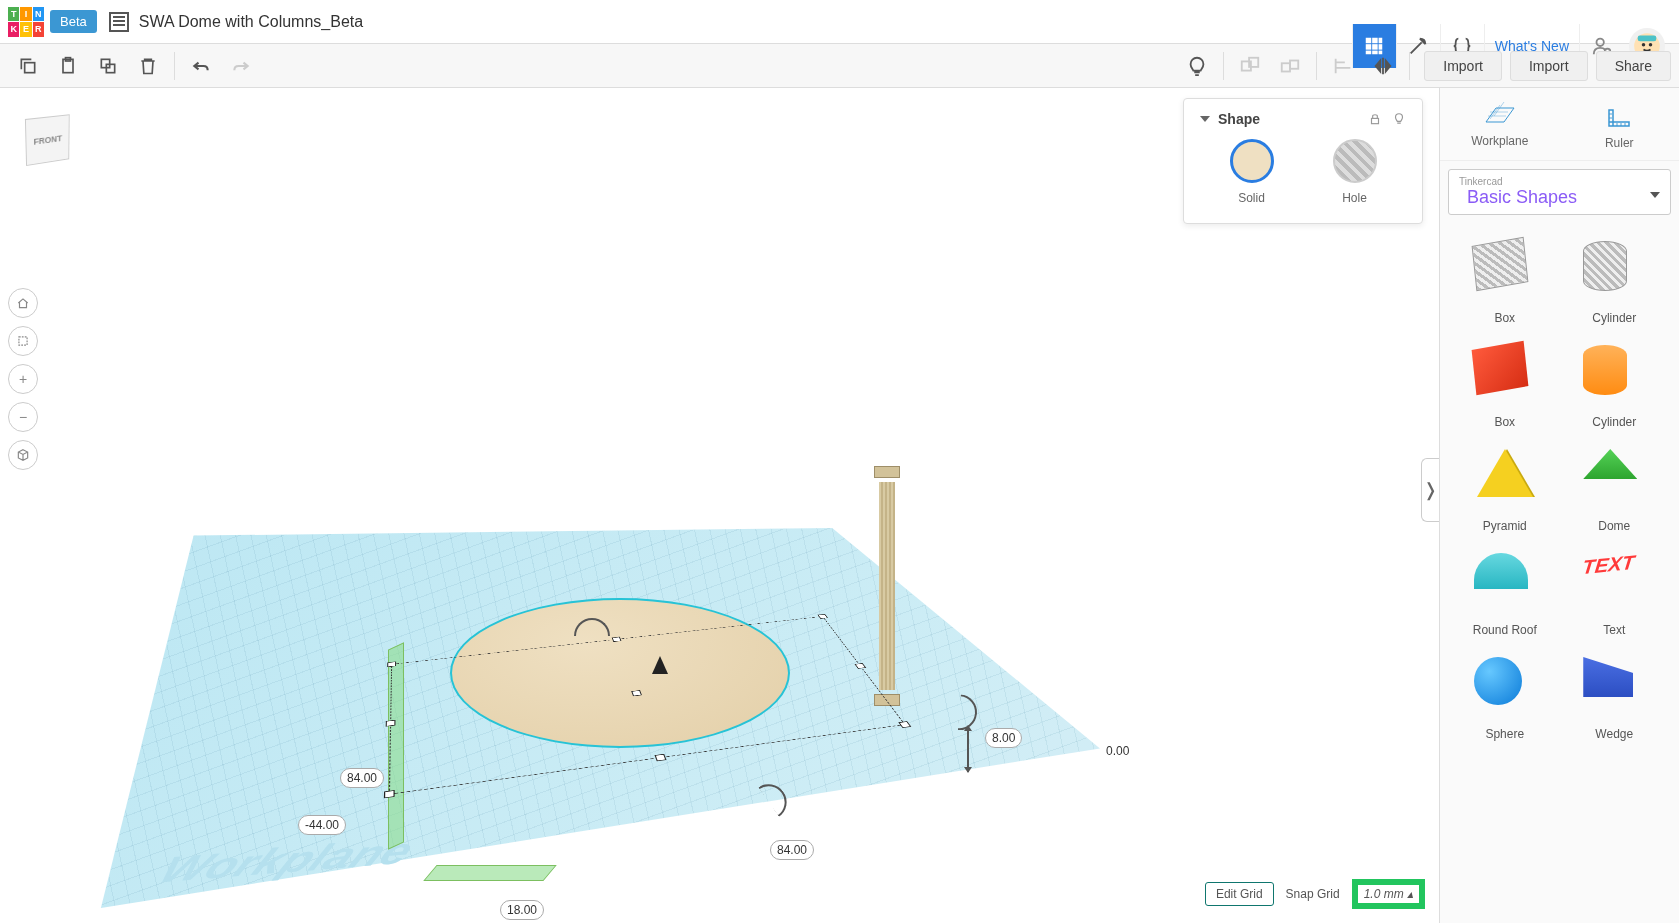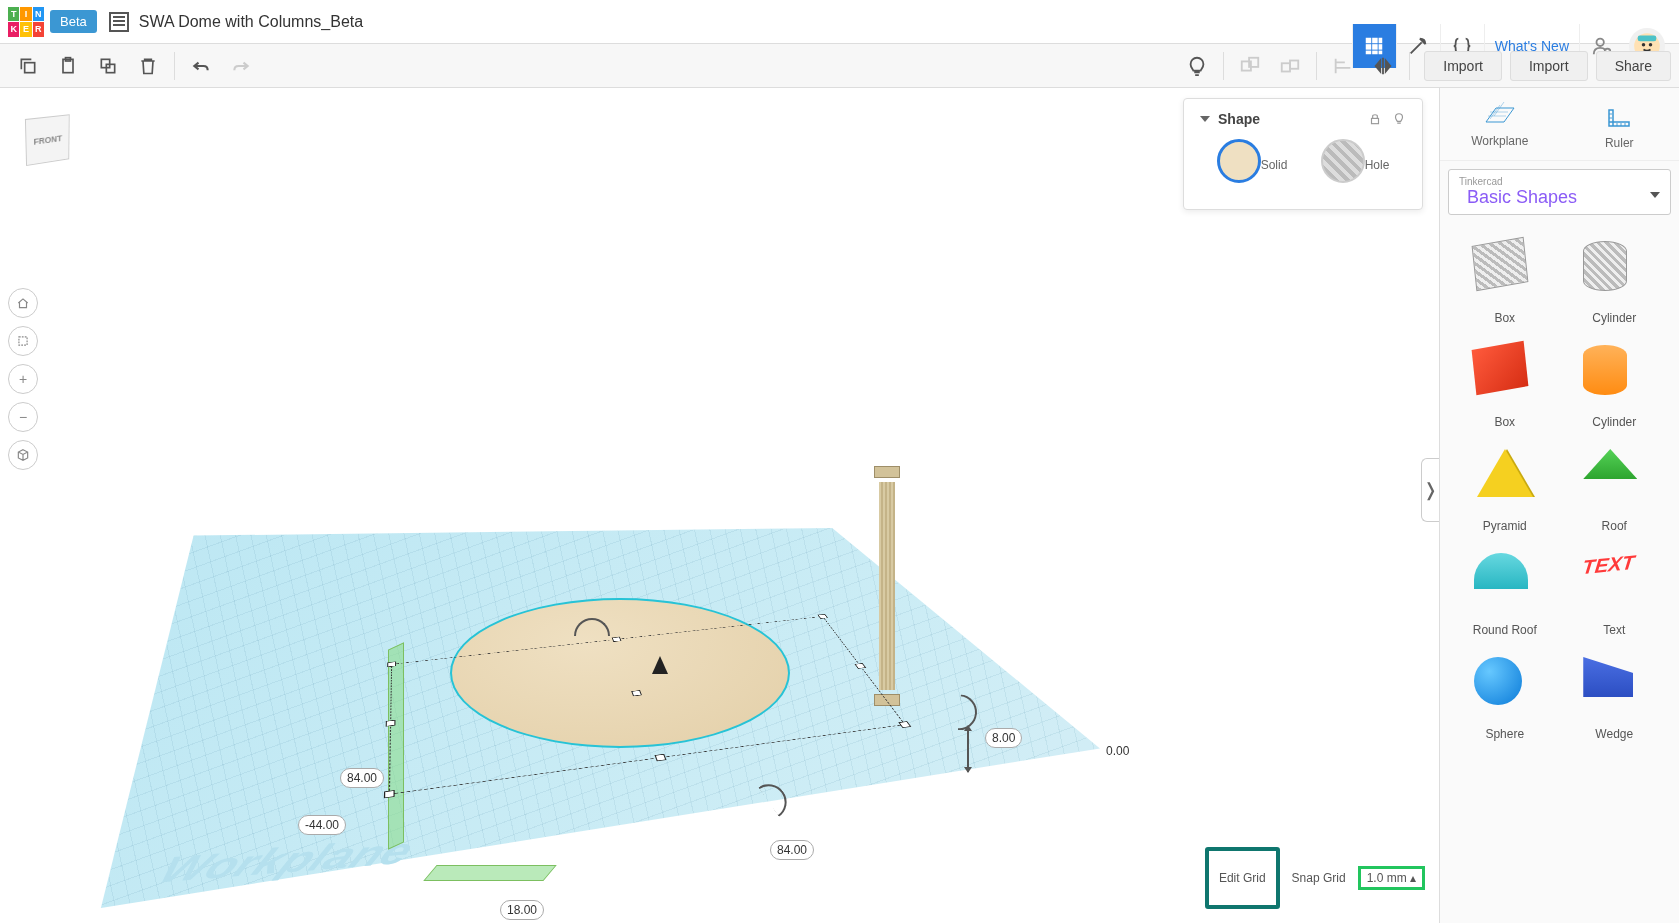--- a/index.html
+++ b/index.html
@@ -185,21 +185,21 @@
 
 .shape-panel {
   position: absolute; right: 16px; top: 10px; width: 240px;
   background: #fff; border: 1px solid #ddd; border-radius: 4px;
   box-shadow: 0 2px 6px rgba(0,0,0,.08); padding: 12px 16px 18px;
 }
 .shape-panel .sp-head { display:flex; align-items:center; font-size:14px;font-weight:600;color:#444;margin-bottom:12px;}
 .sp-head .caret { width:0;height:0;border-left:5px solid transparent;border-right:5px solid transparent;border-top:6px solid #666;margin-right:8px;}
 .sp-head-icons{margin-left:auto;display:flex;gap:10px;color:#999;}
 .sp-row{display:flex;justify-content:space-around;}
-.sp-opt{display:flex;align-items:center;font-size:12px;color:#666;cursor:pointer;}
+.sp-opt{display:flex;flex-direction:column;align-items:center;font-size:12px;color:#666;cursor:pointer;}
 .swatch{width:44px;height:44px;border-radius:50%;margin-bottom:8px;}
 .swatch.solid{background:#efe0c2;border:3px solid #2a7de1;}
 .swatch.hole{background:repeating-linear-gradient(45deg,#bbb 0 4px,#ddd 4px 8px);border:2px solid #ccc;}
 
 
 .sb-top { display:flex; border-bottom:1px solid #eee; }
 .sb-top .sb-tool{
   flex:1;display:flex;flex-direction:column;align-items:center;
   padding:14px 4px 10px;font-size:12px;color:#666;cursor:pointer;gap:6px;
 }
@@ -213,22 +213,22 @@
 .sb-select::after{content:'';position:absolute;right:10px;top:50%;width:0;height:0;border-left:5px solid transparent;border-right:5px solid transparent;border-top:6px solid #555;}
 .sb-grid{
   flex:1;overflow-y:auto;display:grid;grid-template-columns:1fr 1fr;
   gap:20px 8px;padding:18px 14px;align-content:start;
 }
 .shape-item{display:flex;flex-direction:column;align-items:center;font-size:12px;color:#555;cursor:grab;gap:8px;}
 .shape-thumb{width:62px;height:62px;position:relative;}
 
 
 .bottom-right{position:absolute;right:14px;bottom:14px;display:flex;align-items:center;gap:12px;font-size:12px;color:#555;}
-.editgrid-btn{border:4px solid #0f766e;background:#fff;padding:20px 10px;border-radius:3px;cursor:pointer;font-size:12px;color:#555;}
-.snap-select{border:3px solid #22c55e;padding:2px 6px;background:#fff;}
+.editgrid-btn{border:1px solid #0f766e;background:#fff;padding:4px 10px;border-radius:3px;cursor:pointer;font-size:12px;color:#555;}
+.snap-select{border:6px solid #22c55e;padding:2px 6px;background:#fff;font-style:italic;}
 
 
 .collapse-handle{
   position:absolute;right:0;top:370px;width:18px;height:64px;
   background:#fff;border:1px solid #ccc;border-right:none;
   border-radius:6px 0 0 6px;display:flex;align-items:center;justify-content:center;
   font-size:18px;color:#666;cursor:pointer;
 }
 
 
@@ -532,21 +532,21 @@
       <div class="shape-item">
           <div class="shape-thumb">
             <div class="th-pyr"></div>
           </div>
           <span>Pyramid</span>
         </div>
       <div class="shape-item">
           <div class="shape-thumb">
             <div class="th-roof"></div>
           </div>
-          <span>Roof</span>
+          <span>Dome</span>
         </div>
       <div class="shape-item">
           <div class="shape-thumb">
             <div class="th-rroof"></div>
           </div>
           <span>Round Roof</span>
         </div>
       <div class="shape-item">
           <div class="shape-thumb">
             <div class="th-text">TEXT</div>

